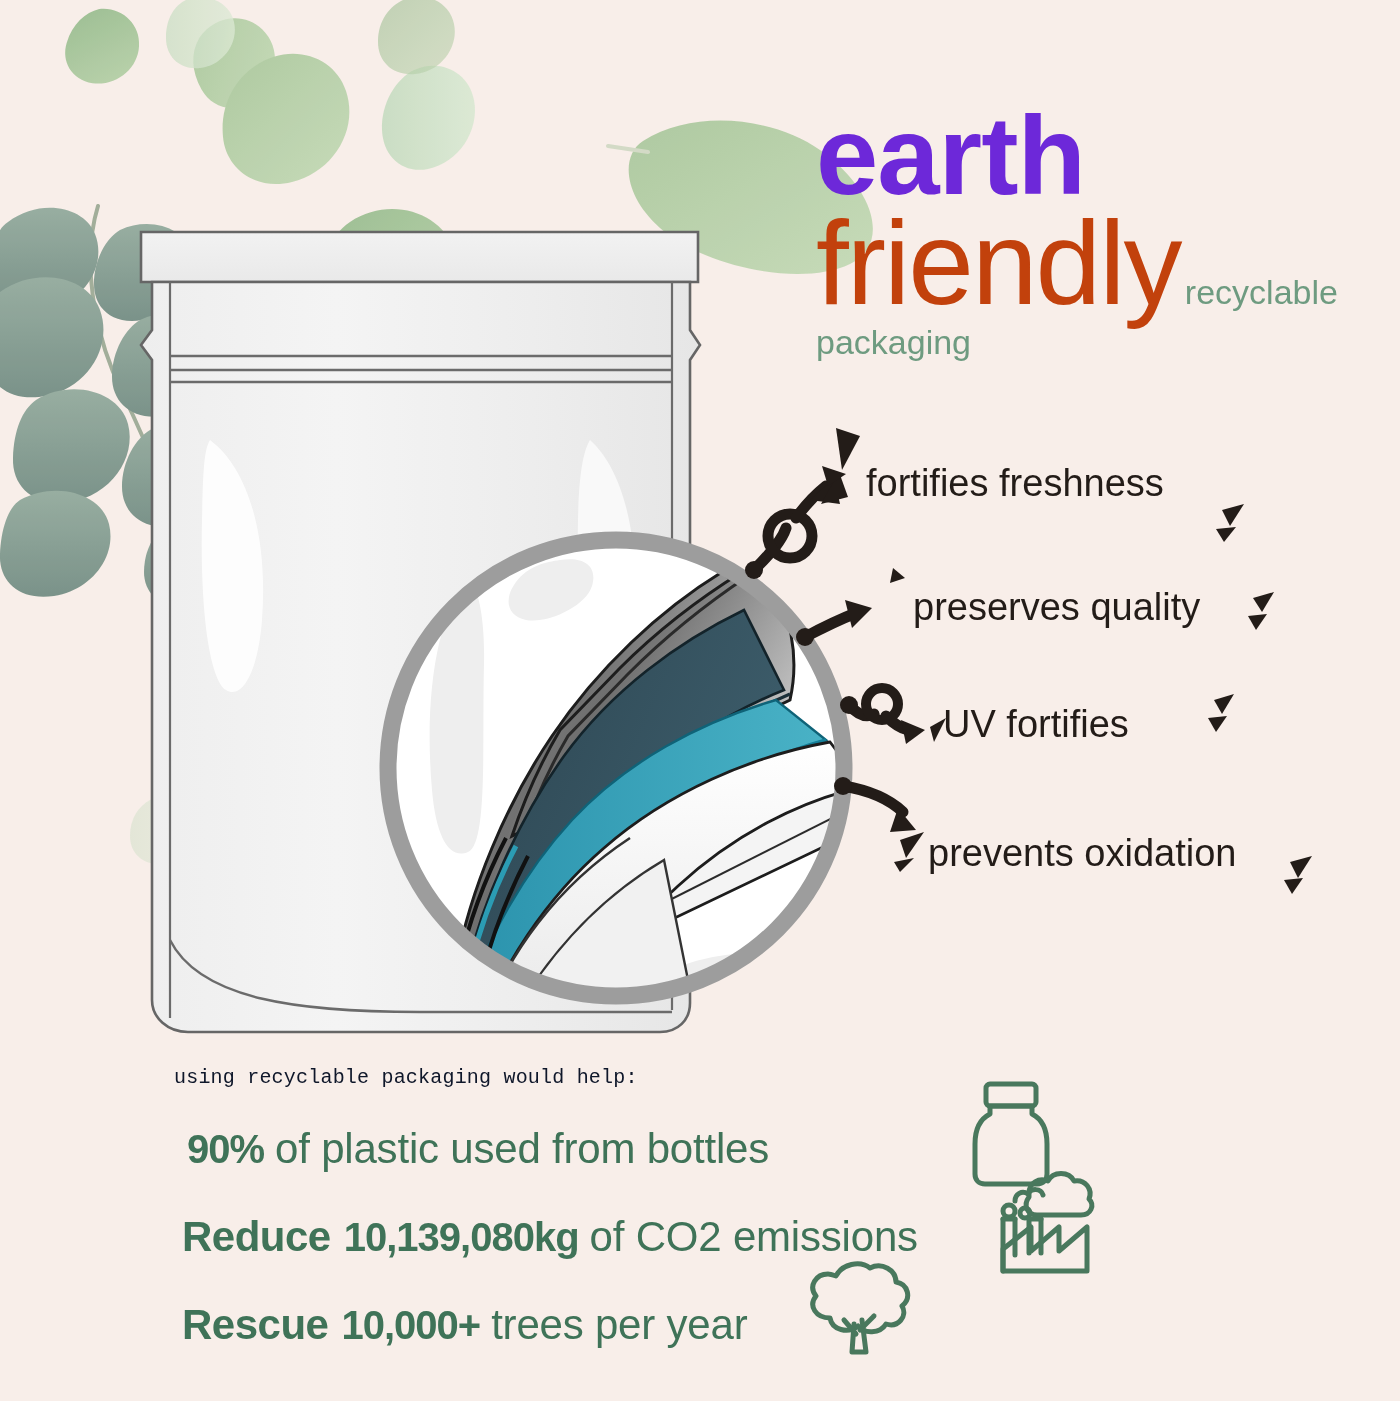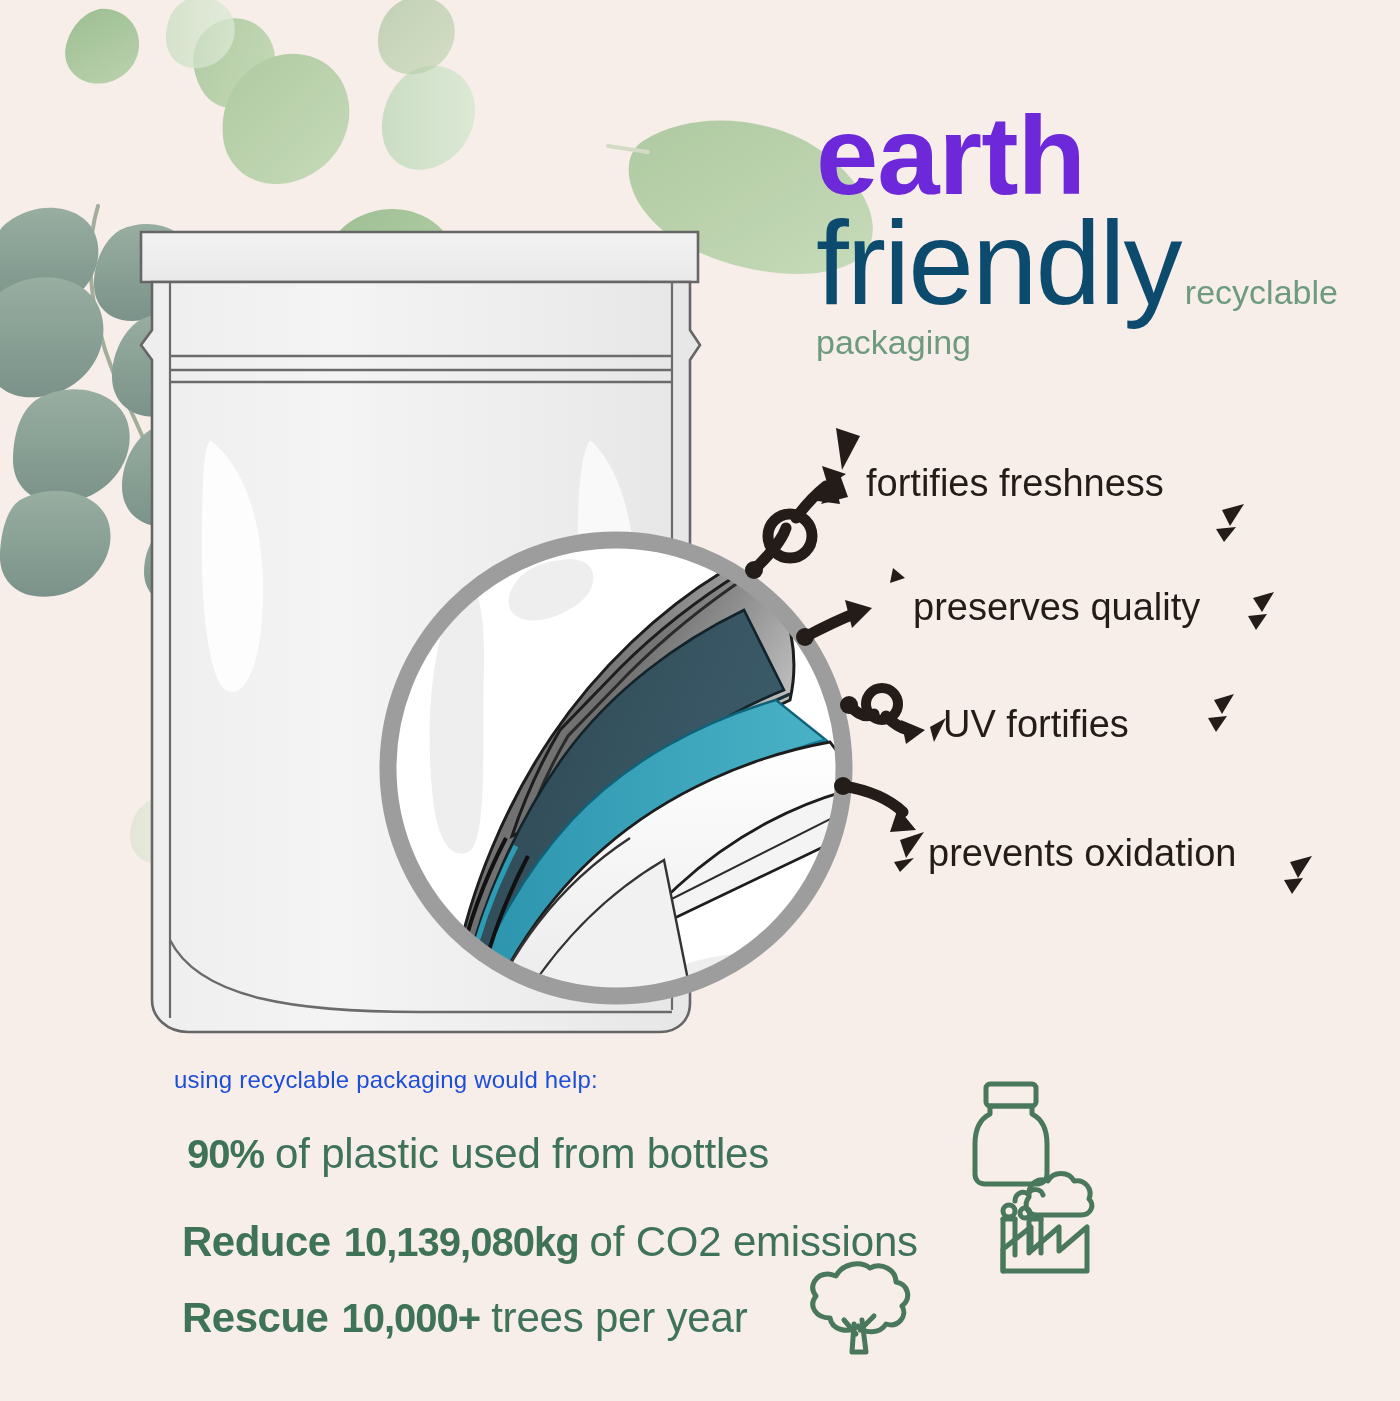--- a/index.html
+++ b/index.html
@@ -14,21 +14,21 @@
   .layer{position:absolute;top:0;left:0;width:1400px;height:1401px;}
 
   
   .headline{position:absolute;left:816px;top:108px;width:560px;}
   .h-earth{
     font-size:112px;line-height:96px;font-weight:bold;
     color:#6d28d9;letter-spacing:-1px;
   }
   .h-friendly{
     font-size:118px;line-height:118px;font-weight:300;
-    color:#0c4a6e;letter-spacing:-2px;margin-top:4px;
+    color:#c2410c;letter-spacing:-2px;margin-top:4px;
   }
   .h-sub{
     font-size:34px;line-height:40px;font-weight:300;
     color:#6e9b80;margin-top:6px;letter-spacing:0px;
   }
 
   
   .feat{
     position:absolute;
     font-size:38px;line-height:42px;
@@ -36,31 +36,31 @@
     white-space:nowrap;
   }
   .f1{left:866px;top:462px;}
   .f2{left:913px;top:586px;}
   .f3{left:943px;top:703px;}
   .f4{left:928px;top:832px;}
 
   
   .stats{position:absolute;left:174px;top:1066px;width:1060px;}
   .stats-intro{
-    font-size:24px;color:#1d4ed8;font-weight:300;letter-spacing:.2px;
+    font-size:20px;color:#0f172a;font-weight:300;letter-spacing:.2px;font-family:Liberation Mono, monospace;
   }
   .stat-row{
     display:flex;align-items:baseline;
     color:#3f7358;
     margin-top:26px;
     white-space:nowrap;
   }
   .stat-row.r1{margin-top:36px;}
   .stat-row.r2{margin-top:40px;margin-left:8px;}
-  .stat-row.r3{margin-top:28px;margin-left:8px;}
+  .stat-row.r3{margin-top:40px;margin-left:8px;}
   .s-verb{font-weight:bold;font-size:42px;letter-spacing:-.5px;}
   .s-num{font-weight:bold;font-size:40px;letter-spacing:-1px;margin-left:13px;}
   .s-tail{font-weight:300;font-size:42px;margin-left:11px;letter-spacing:-.2px;}
 
   .stat-icon{position:absolute;}
   .ic-bottle{left:963px;top:1078px;}
   .ic-factory{left:985px;top:1167px;}
   .ic-tree{left:798px;top:1254px;}
 
   [data-bind]{display:inline;}

